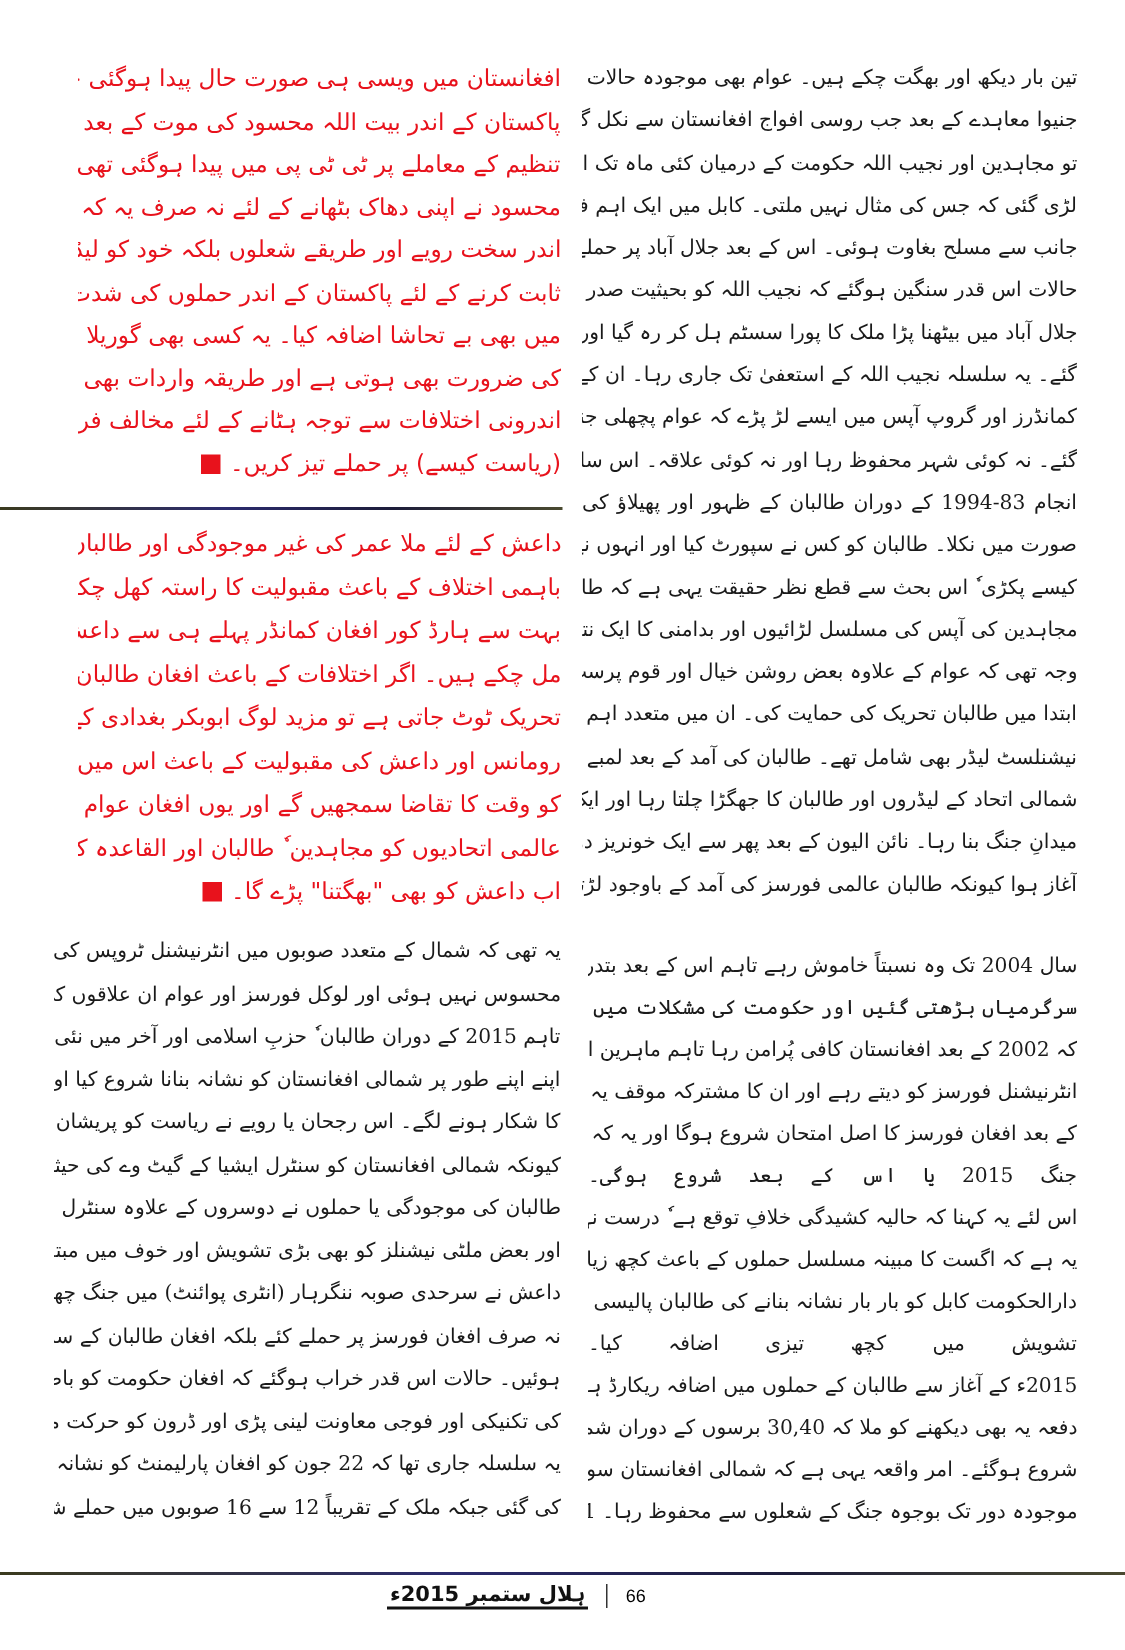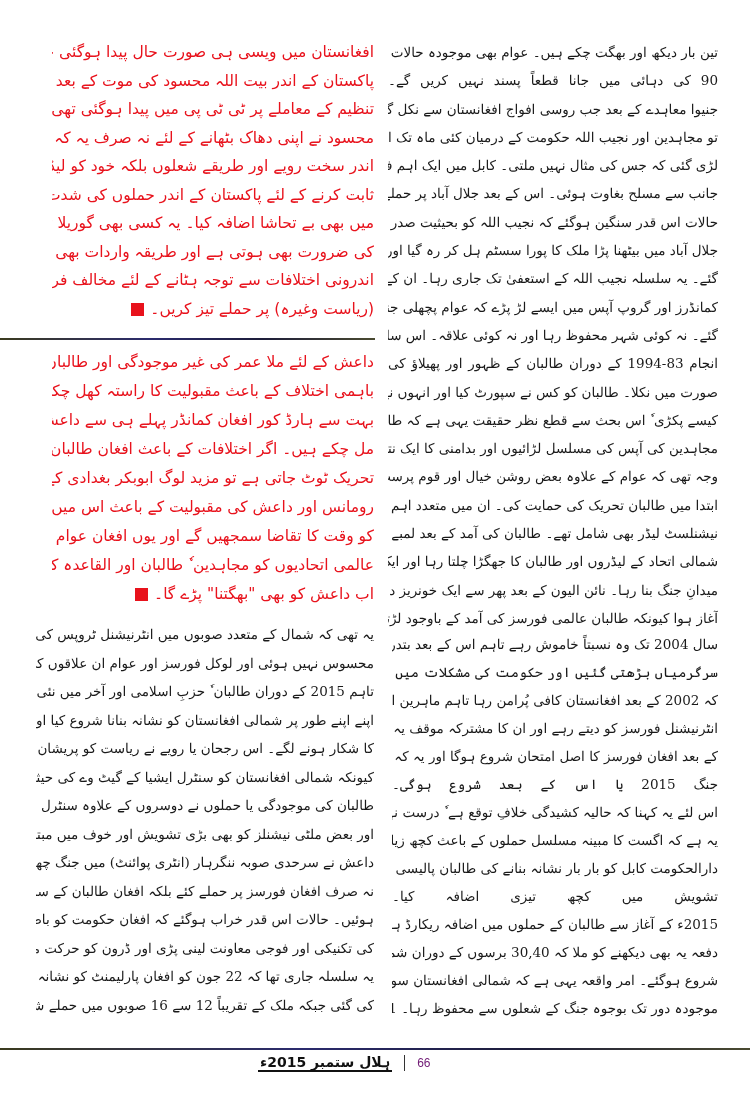--- a/index.html
+++ b/index.html
@@ -10,38 +10,38 @@
   .line { display:block; white-space:nowrap; overflow:hidden; text-align:justify; text-align-last:justify; }
   .red { color:#e8121c; font-family:"DejaVu Sans", sans-serif; font-size:15.5px; }
   .black { color:#1a1a1a; font-family:"DejaVu Serif", serif; font-size:13.5px; }
   .last { text-align-last:right; }
   .endmark { display:inline-block; width:13px; height:13px; background:#e8121c; vertical-align:middle; margin-right:6px; }
   .rule { position:absolute; height:2px; background:linear-gradient(to right,#3b3b1e,#2b2b6e 40%,#1d1d3a 70%,#4a4a30); }
   .footer { position:absolute; top:1054px; left:258px; direction:ltr; display:flex; align-items:center; gap:12px; }
   .brand { font-family:"DejaVu Sans", sans-serif; font-weight:bold; font-size:14px; color:#111;
            border-bottom:2px solid #111; direction:rtl; padding:0 2px; }
   .sep { width:1px; height:16px; background:#333; }
-  .pgnum { font-family:"Liberation Sans", sans-serif; font-size:12px; color:#701a75; }
+  .pgnum { font-family:"Liberation Sans", sans-serif; font-size:12px; color:#000000; }
 </style>
 </head>
 <body>
 
 <div class="page">
 
   <div class="block red" style="left:52px; top:38px; width:322px; line-height:28.5px;" id="rb1">
       <span class="line">افغانستان میں ویسی ہی صورت حال پیدا ہوگئی جیسے کہ</span>
       <span class="line">پاکستان کے اندر بیت اللہ محسود کی موت کے بعد قیادت اور</span>
       <span class="line">تنظیم کے معاملے پر ٹی ٹی پی میں پیدا ہوگئی تھی۔ حکیم اللہ</span>
       <span class="line">محسود نے اپنی دھاک بٹھانے کے لئے نہ صرف یہ کہ تنظیم کے</span>
       <span class="line">اندر سخت رویے اور طریقے شعلوں بلکہ خود کو لیڈر</span>
       <span class="line">ثابت کرنے کے لئے پاکستان کے اندر حملوں کی شدت اور تعداد</span>
       <span class="line">میں بھی بے تحاشا اضافہ کیا۔ یہ کسی بھی گوریلا تنظیم یا لیڈر</span>
       <span class="line">کی ضرورت بھی ہوتی ہے اور طریقہ واردات بھی کہ وہ</span>
       <span class="line">اندرونی اختلافات سے توجہ ہٹانے کے لئے مخالف فریق</span>
-      <span class="line last"><span>(ریاست وغیرہ) پر حملے تیز کریں۔</span><span class="endmark"></span></span>
+      <span class="line last"><span>(ریاست کیسے) پر حملے تیز کریں۔</span><span class="endmark"></span></span>
     </div>
 
   <div class="rule" style="left:0; top:338px; width:375px;"></div>
 
   <div class="block red" style="left:52px; top:348px; width:322px; line-height:29px;" id="rb2">
       <span class="line">داعش کے لئے ملا عمر کی غیر موجودگی اور طالبان کے</span>
       <span class="line">باہمی اختلاف کے باعث مقبولیت کا راستہ کھل چکا ہے۔</span>
       <span class="line">بہت سے ہارڈ کور افغان کمانڈر پہلے ہی سے داعش کے ساتھ</span>
       <span class="line">مل چکے ہیں۔ اگر اختلافات کے باعث افغان طالبان کی</span>
       <span class="line">تحریک ٹوٹ جاتی ہے تو مزید لوگ ابوبکر بغدادی کے</span>
@@ -63,21 +63,20 @@
       <span class="line">داعش نے سرحدی صوبہ ننگرہار (انٹری پوائنٹ) میں جنگ چھیڑ دی۔ انہوں نے</span>
       <span class="line">نہ صرف افغان فورسز پر حملے کئے بلکہ افغان طالبان کے ساتھ بھی ان کی جھڑپیں</span>
       <span class="line">ہوئیں۔ حالات اس قدر خراب ہوگئے کہ افغان حکومت کو باضابطہ طور پر امریکیوں</span>
       <span class="line">کی تکنیکی اور فوجی معاونت لینی پڑی اور ڈرون کو حرکت میں لایا گیا۔</span>
       <span class="line">یہ سلسلہ جاری تھا کہ 22 جون کو افغان پارلیمنٹ کو نشانہ بنانے کی مبینہ کوشش</span>
       <span class="line last">کی گئی جبکہ ملک کے تقریباً 12 سے 16 صوبوں میں حملے شروع ہوگئے۔ ان</span>
     </div>
 
   <div class="block black" style="left:388px; top:38px; width:330px; line-height:28.3px;" id="ru">
       <span class="line">تین بار دیکھ اور بھگت چکے ہیں۔ عوام بھی موجودہ حالات میں 80 اور</span>
-      <span class="line">90 کی دہائی میں جانا قطعاً پسند نہیں کریں گے۔</span>
       <span class="line">جنیوا معاہدے کے بعد جب روسی افواج افغانستان سے نکل گئیں</span>
       <span class="line">تو مجاہدین اور نجیب اللہ حکومت کے درمیان کئی ماہ تک ایسی خونریز جنگ</span>
       <span class="line">لڑی گئی کہ جس کی مثال نہیں ملتی۔ کابل میں ایک اہم فوجی سربراہ کی</span>
       <span class="line">جانب سے مسلح بغاوت ہوئی۔ اس کے بعد جلال آباد پر حملے ہوئے اور</span>
       <span class="line">حالات اس قدر سنگین ہوگئے کہ نجیب اللہ کو بحیثیت صدر خود کئی روز تک</span>
       <span class="line">جلال آباد میں بیٹھنا پڑا ملک کا پورا سسٹم ہل کر رہ گیا اور حالات بگڑتے</span>
       <span class="line">گئے۔ یہ سلسلہ نجیب اللہ کے استعفیٰ تک جاری رہا۔ ان کے بعد مجاہد</span>
       <span class="line">کمانڈرز اور گروپ آپس میں ایسے لڑ پڑے کہ عوام پچھلی جنگ کو بھول</span>
       <span class="line">گئے۔ نہ کوئی شہر محفوظ رہا اور نہ کوئی علاقہ۔ اس سلسلے کا</span>
       <span class="line">انجام 83-1994 کے دوران طالبان کے ظہور اور پھیلاؤ کی</span>

